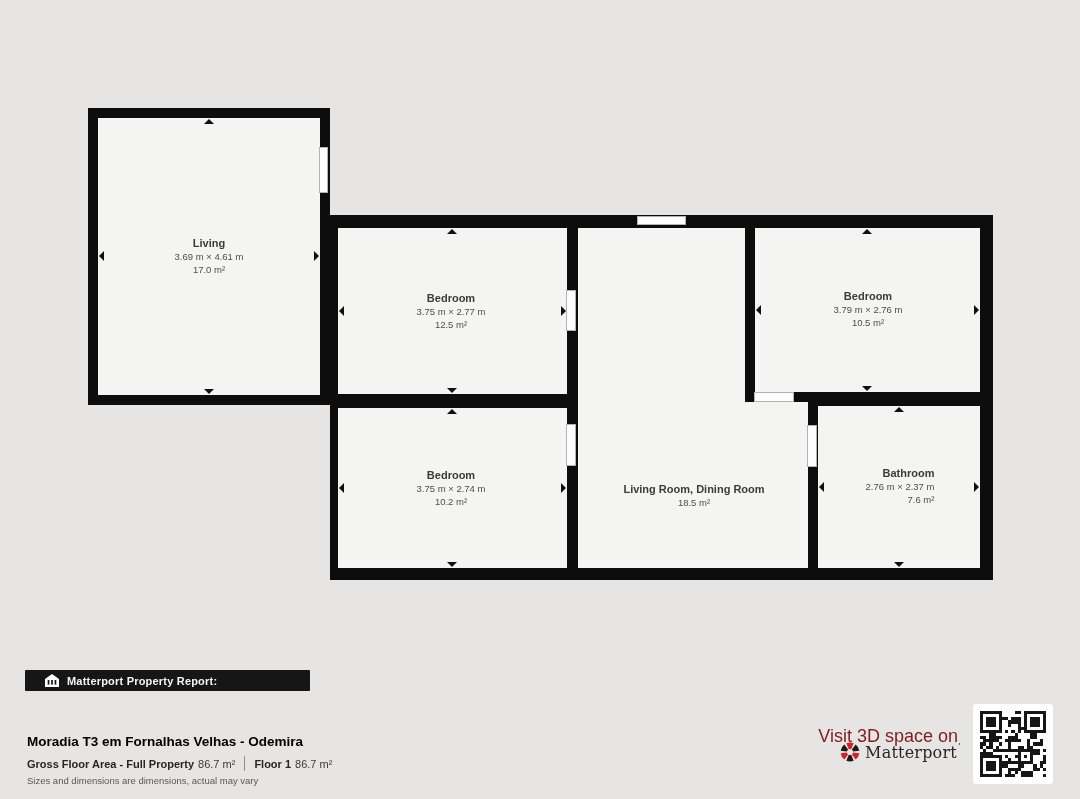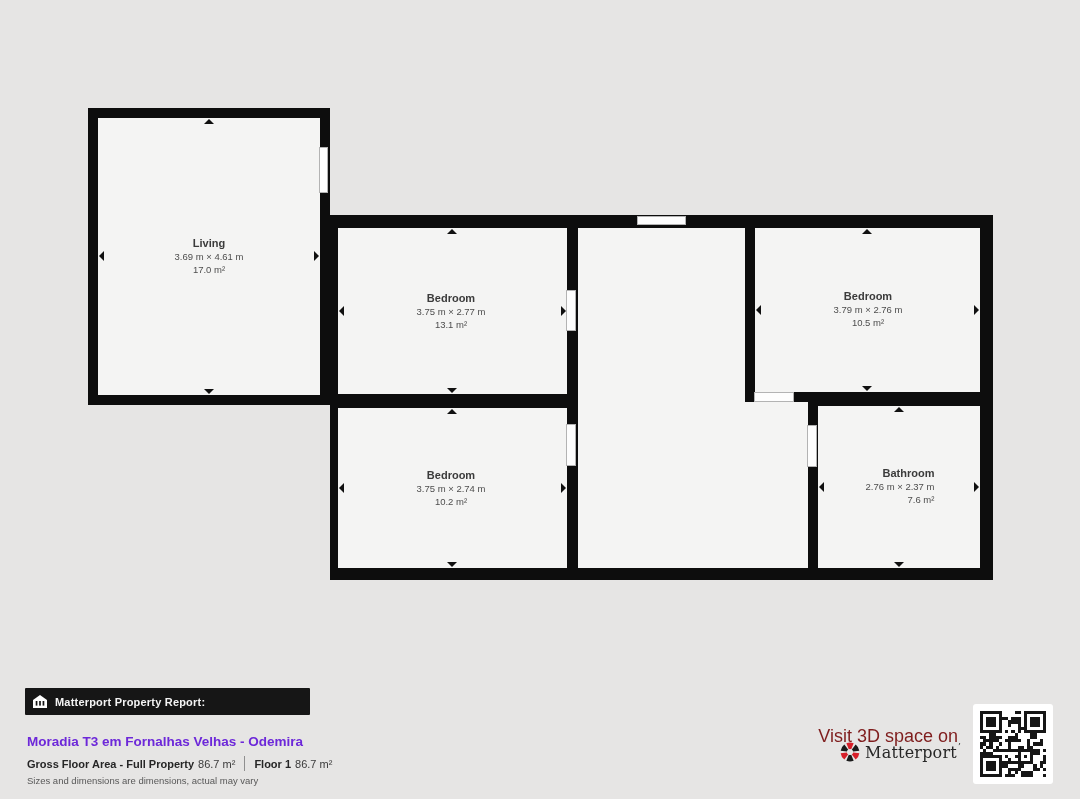--- a/index.html
+++ b/index.html
@@ -18,26 +18,26 @@
   .arr.up{border-left:5px solid transparent;border-right:5px solid transparent;border-bottom:5px solid #101010;}
   .arr.down{border-left:5px solid transparent;border-right:5px solid transparent;border-top:5px solid #101010;}
   .arr.left{border-top:5px solid transparent;border-bottom:5px solid transparent;border-right:5px solid #101010;}
   .arr.right{border-top:5px solid transparent;border-bottom:5px solid transparent;border-left:5px solid #101010;}
   .room-label{position:absolute;transform:translateX(-50%);text-align:center;white-space:nowrap;}
   .rname{font-size:11px;font-weight:700;color:#3b3b3b;line-height:14px;}
   .rdims,.rarea{font-size:9.5px;color:#4d4d4d;line-height:13px;}
   .rdims:empty,.rarea:empty{display:none;}
   
   .badge{
-    position:absolute;left:25px;top:688px;width:285px;height:27px;
+    position:absolute;left:25px;top:670px;width:285px;height:21px;
     background:var(--badge_bg,#161616);display:flex;align-items:center;
-    padding-left:8px;box-sizing:border-box;border-radius:1px;
+    padding-left:20px;box-sizing:border-box;border-radius:1px;
   }
   .badge-text{color:#f4f4f4;font-size:11px;font-weight:700;margin-left:8px;letter-spacing:.2px;}
-  .report-title{position:absolute;left:27px;top:734px;font-size:13.5px;font-weight:700;color:#6d28d9;}
+  .report-title{position:absolute;left:27px;top:734px;font-size:13.5px;font-weight:700;color:#000000;}
   .metrics{position:absolute;left:27px;top:756px;font-size:11px;color:#3a3a3a;display:flex;align-items:center;}
   .metrics b{color:#262626;}
   .metrics .val{margin-left:4px;}
   .vdiv{display:inline-block;width:1px;height:15px;background:#8f8f8f;margin:0 9px;}
   .disclaimer{position:absolute;left:27px;top:775px;font-size:9.5px;color:#585858;}
   
   .visit{position:absolute;right:122px;top:726px;font-size:18px;color:#7f1d1d;}
   .logo-row{position:absolute;right:119px;top:742px;display:flex;align-items:center;gap:5px;}
   .brand{font-family:"DejaVu Serif",serif;font-size:16px;color:#272727;letter-spacing:.2px;}
   .tm{font-size:9px;color:#272727;vertical-align:8px;margin-left:1px;}
@@ -93,31 +93,36 @@
   <i class="arr right" style="left:974px;top:482px;"></i>
 
   <div class="room-label" style="left:209px;top:236px;">
     <div class="rname">Living</div>
     <div class="rdims">3.69 m × 4.61 m</div>
     <div class="rarea">17.0 m²</div>
   </div>
   <div class="room-label" style="left:451px;top:291px;">
     <div class="rname">Bedroom</div>
     <div class="rdims">3.75 m × 2.77 m</div>
-    <div class="rarea">13.1 m²</div>
+    <div class="rarea">12.5 m²</div>
   </div>
   <div class="room-label" style="left:868px;top:289px;">
     <div class="rname">Bedroom</div>
     <div class="rdims">3.79 m × 2.76 m</div>
     <div class="rarea">10.5 m²</div>
   </div>
   <div class="room-label" style="left:451px;top:468px;">
     <div class="rname">Bedroom</div>
     <div class="rdims">3.75 m × 2.74 m</div>
     <div class="rarea">10.2 m²</div>
+  </div>
+  <div class="room-label" style="left:694px;top:482px;">
+    <div class="rname">Living Room, Dining Room</div>
+
+    <div class="rarea">18.5 m²</div>
   </div>
   <div class="room-label" style="left:900px;top:466px;text-align:right;">
     <div class="rname">Bathroom</div>
     <div class="rdims">2.76 m × 2.37 m</div>
     <div class="rarea">7.6 m²</div>
   </div>
 </div>
 
 <div class="badge">
   <svg width="14" height="13" viewBox="0 0 14 13">

